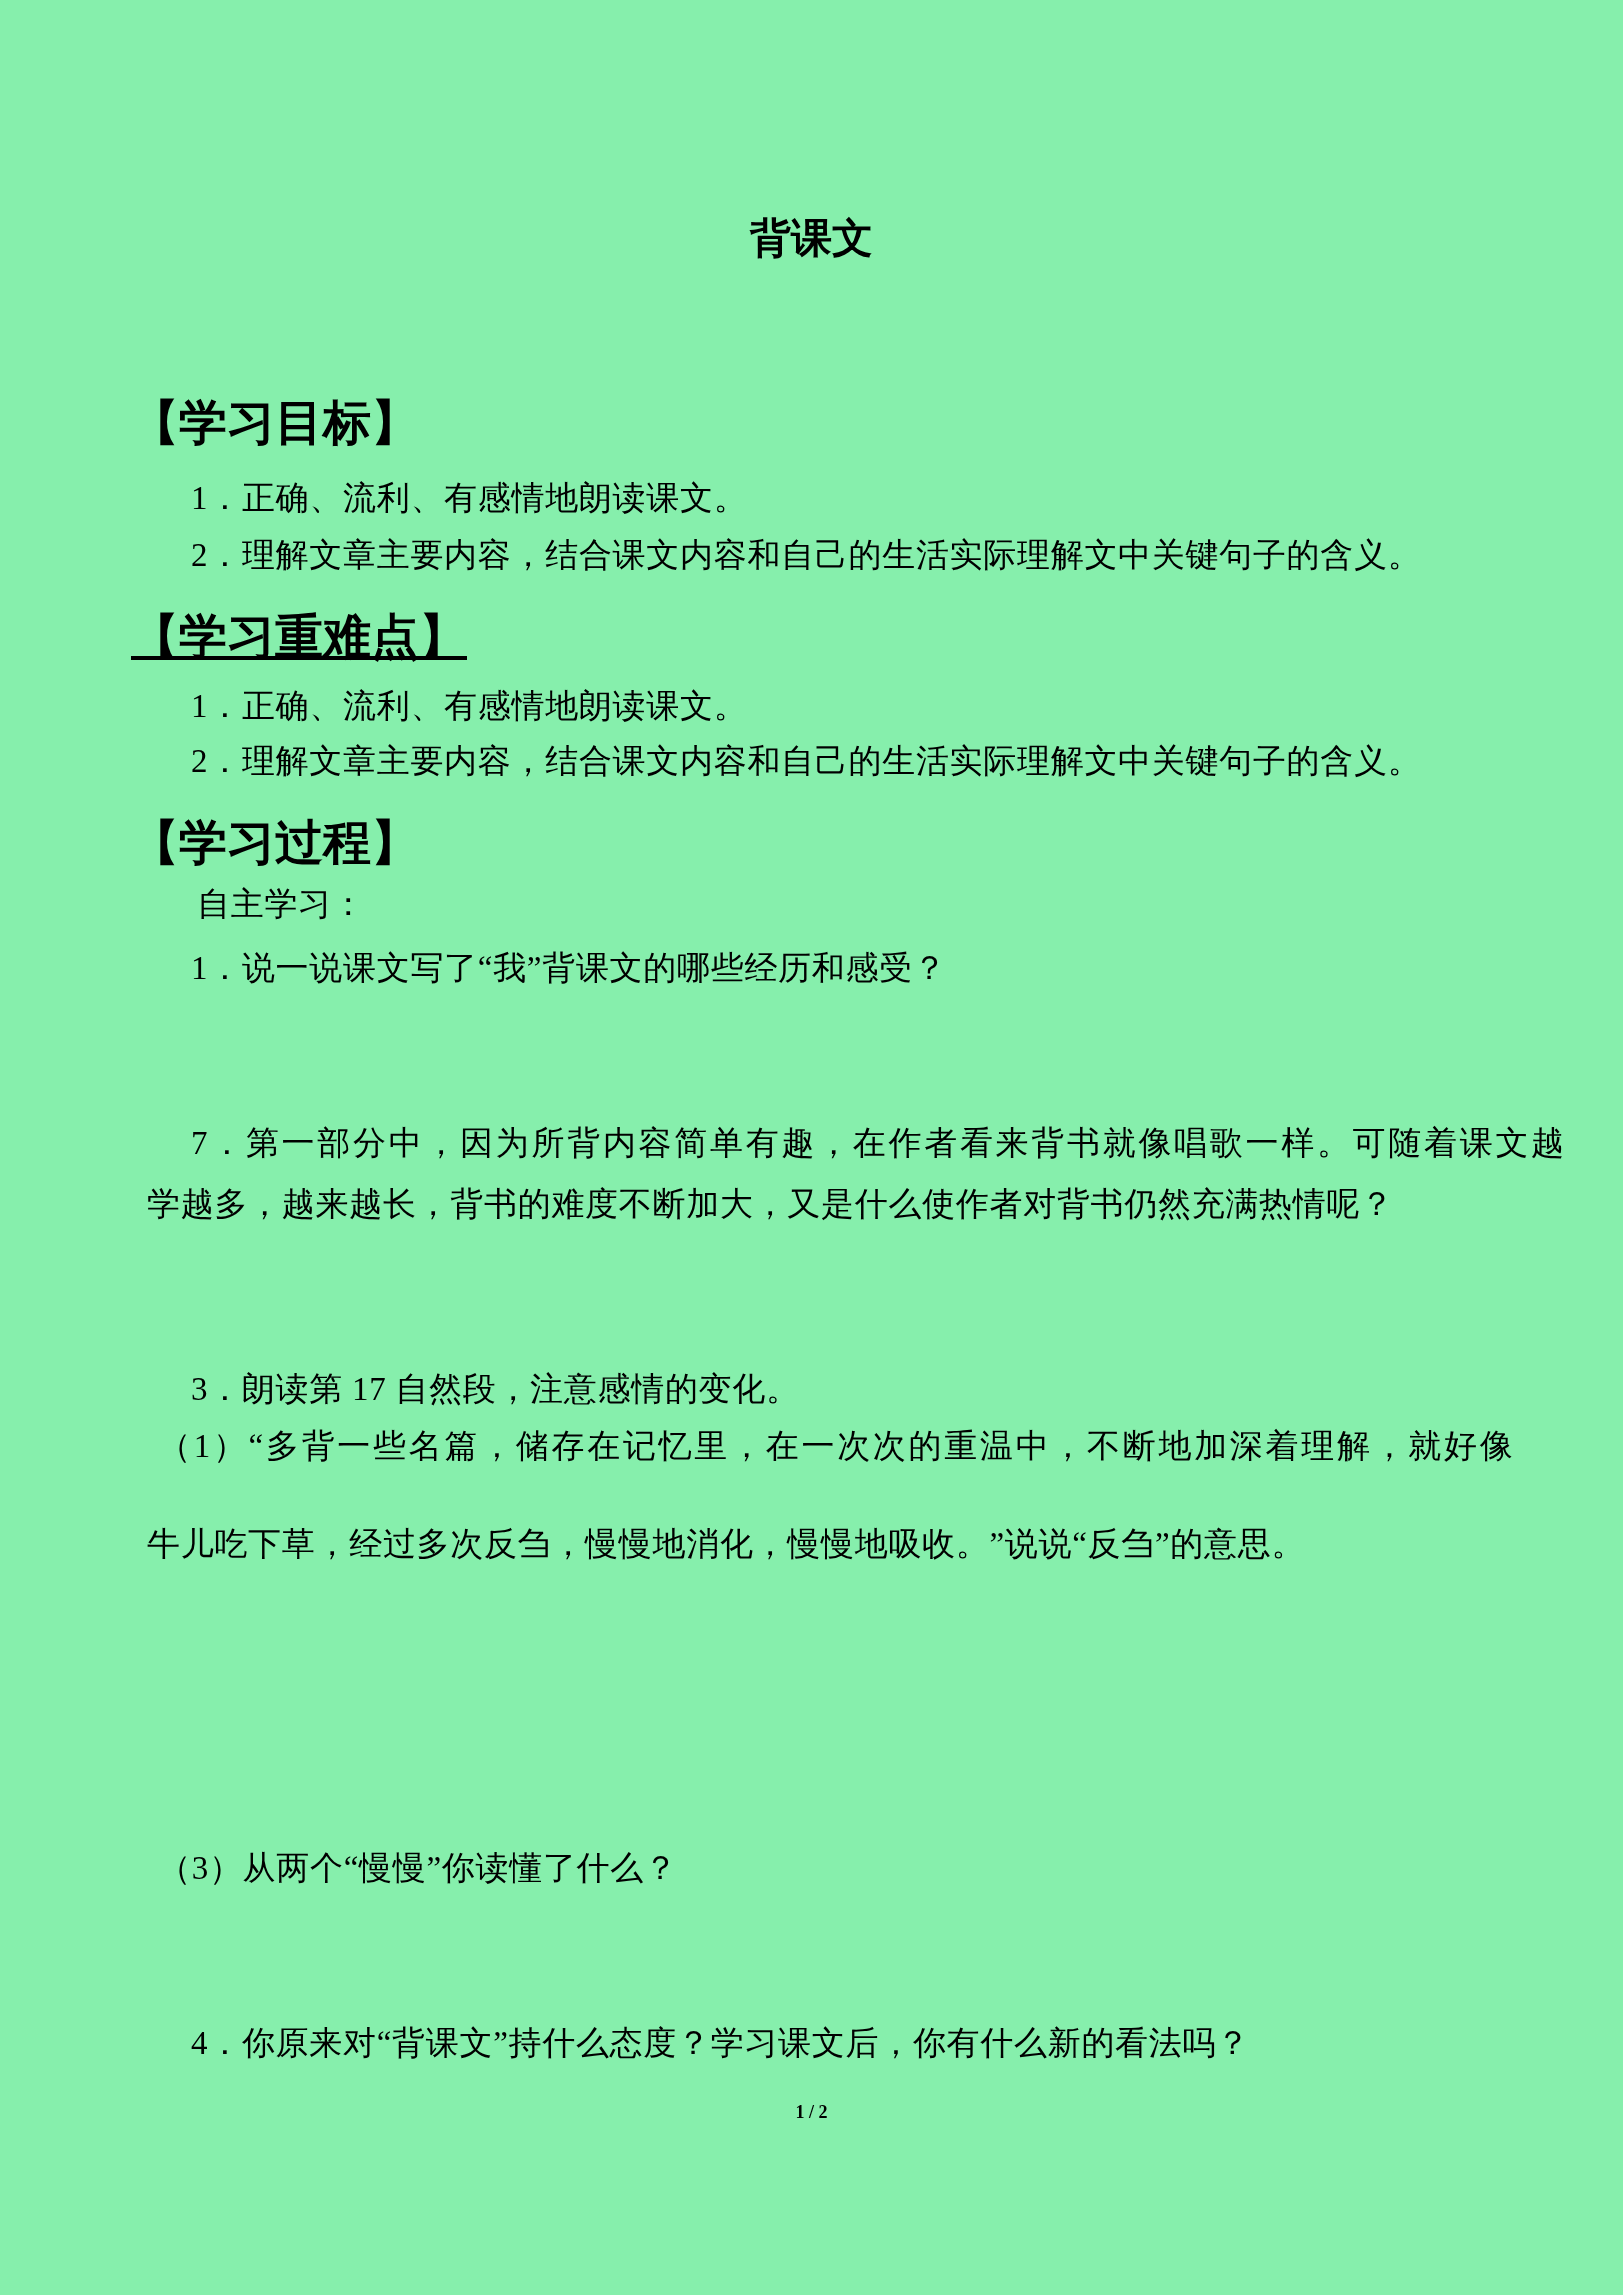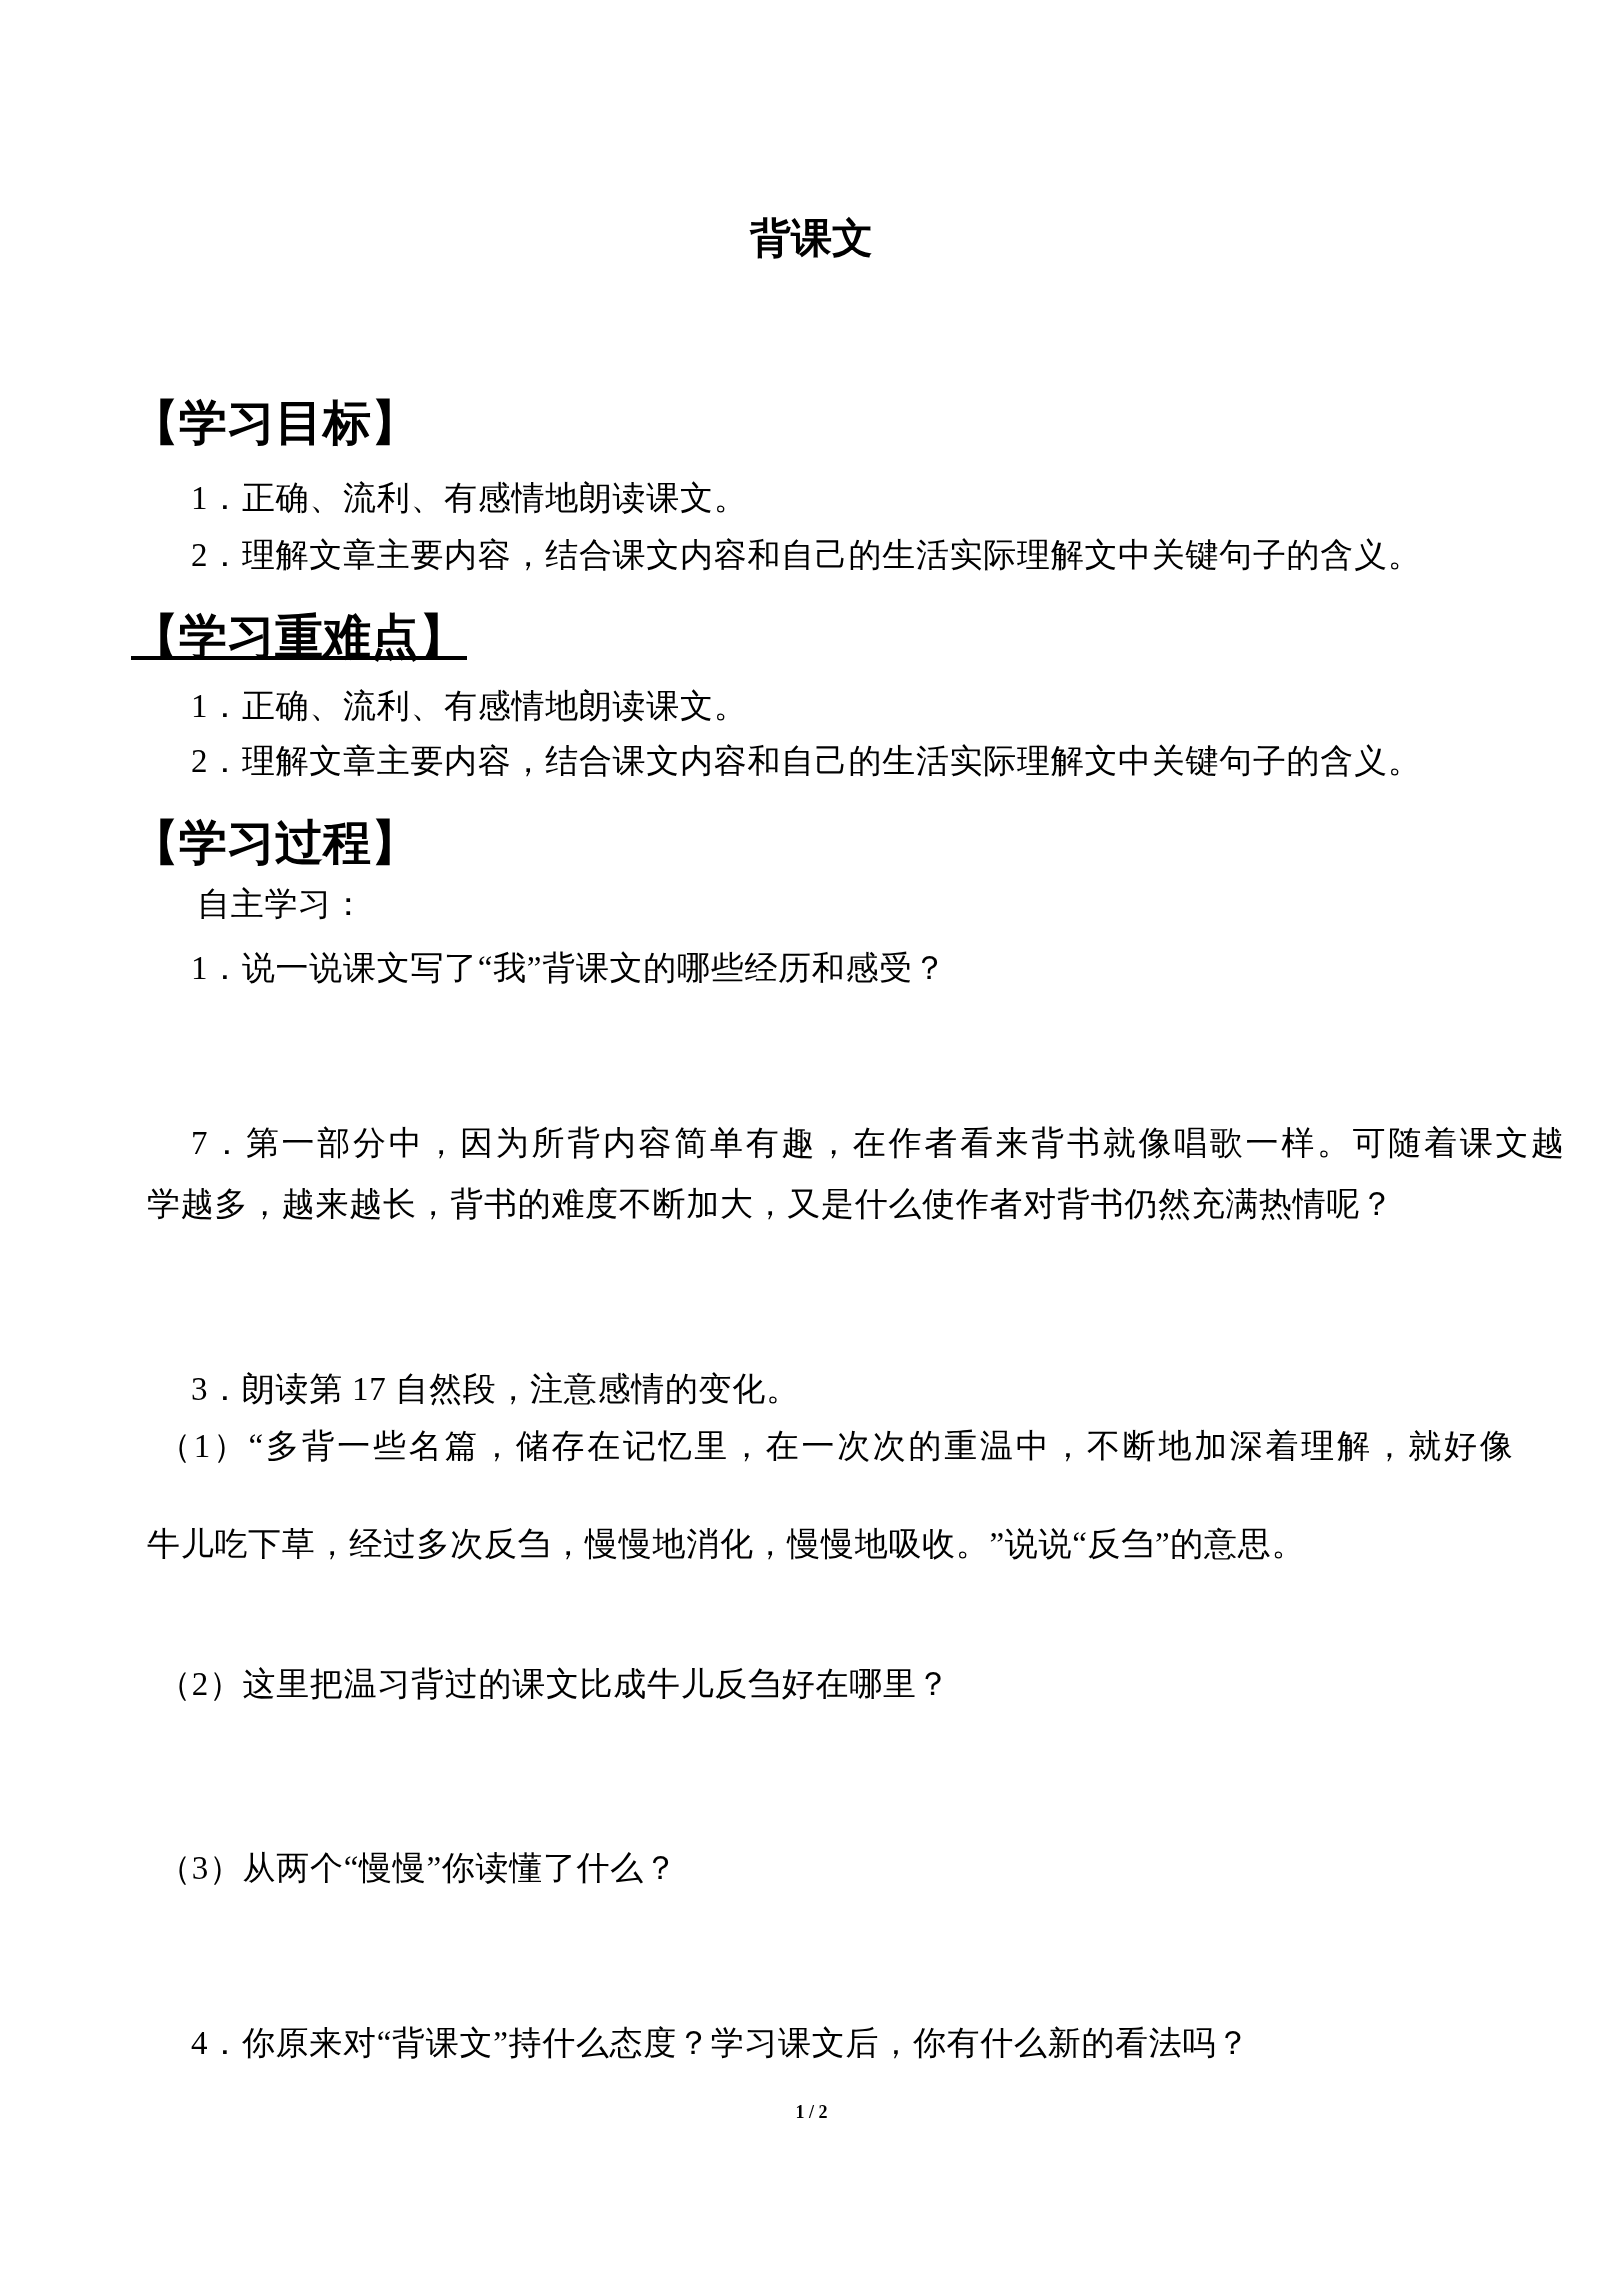--- a/index.html
+++ b/index.html
@@ -1,21 +1,21 @@
 <!DOCTYPE html>
 <html lang="zh" style="font-size:11px"><head>
 <meta charset="utf-8">
 <style>
   html, body { margin: 0; padding: 0; background: #e8e8e8; }
   .page {
     position: relative;
     width: 1623px;
     height: 2295px;
     margin: 0 auto;
-    background: #ffffff;
+    background: #86efac;
     color: #000000;
     overflow: hidden;
   }
   .line {
     position: absolute;
     line-height: 1;
     white-space: nowrap;
     color: #000000;
   }
   .doc-title {
@@ -71,21 +71,20 @@
   <div class="line body-text" style="top:952px; left:191px;">1．说一说课文写了“我”背课文的哪些经历和感受？</div>
 
   <div class="line body-text stretched" style="top:1127px; left:191px;">7．第一部分中，因为所背内容简单有趣，在作者看来背书就像唱歌一样。可随着课文越</div>
   <div class="line body-text" style="top:1188px; left:147px;">学越多，越来越长，背书的难度不断加大，又是什么使作者对背书仍然充满热情呢？</div>
 
   <div class="line body-text" style="top:1373px; left:191px;">3．朗读第 17 自然段，注意感情的变化。</div>
 
   <div class="line body-text stretched" style="top:1430px; left:158px;">（1）“多背一些名篇，储存在记忆里，在一次次的重温中，不断地加深着理解，就好像</div>
   <div class="line body-text" style="top:1488px; left:147px;margin-top:40px;">牛儿吃下草，经过多次反刍，慢慢地消化，慢慢地吸收。”说说“反刍”的意思。</div>
 
-  <div class="line body-text" style="top:1668px; left:158px;">（2）这里把温习背过的课文比成牛儿反刍好在哪里？</div>
 
   <div class="line body-text" style="top:1852px; left:158px;">（3）从两个“慢慢”你读懂了什么？</div>
 
   <div class="line body-text" style="top:2027px; left:191px;">4．你原来对“背课文”持什么态度？学习课文后，你有什么新的看法吗？</div>
 
   <div class="line page-footer" style="top:2103px;">1 / 2</div>
 
 </div>
 
 

